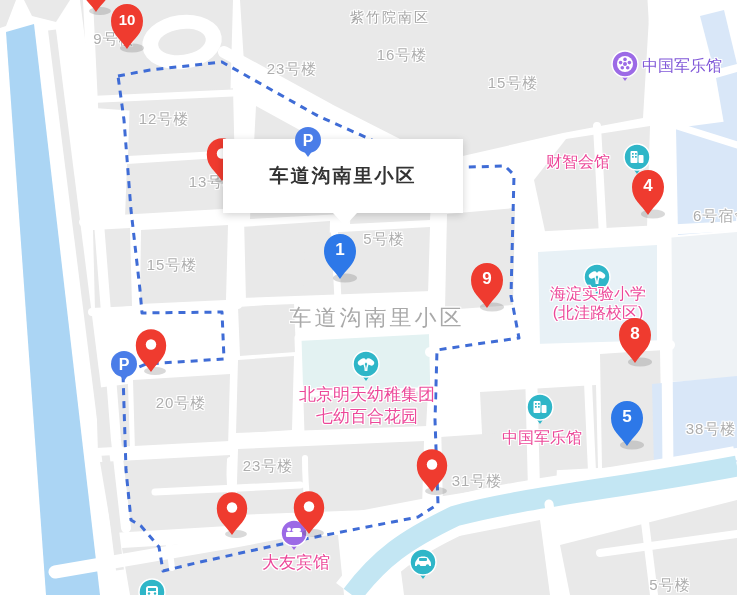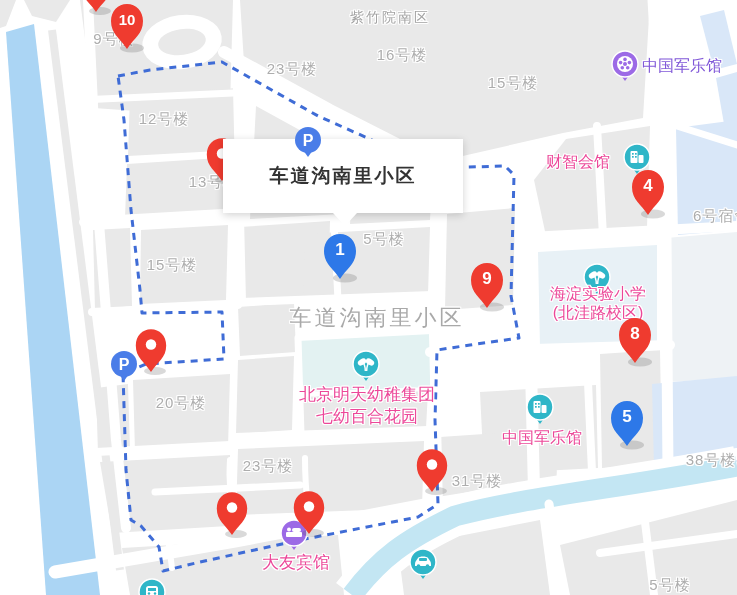--- a/index.html
+++ b/index.html
@@ -134,21 +134,21 @@
   <div class="al" style="left:513px;top:83px">15号楼</div>
   <div class="al" style="left:114px;top:39px">9号楼</div>
   <div class="al" style="left:164px;top:119px">12号楼</div>
   <div class="al" style="left:214px;top:182px">13号楼</div>
   <div class="al" style="left:172px;top:265px">15号楼</div>
   <div class="al" style="left:384px;top:239px">5号楼</div>
   <div class="al huge" style="left:377px;top:318px">车道沟南里小区</div>
   <div class="al" style="left:181px;top:403px">20号楼</div>
   <div class="al" style="left:268px;top:466px">23号楼</div>
   <div class="al" style="left:477px;top:481px">31号楼</div>
-  <div class="al" style="left:711px;top:460px">38号楼</div>
+  <div class="al" style="left:711px;top:429px">38号楼</div>
   <div class="al anchorleft" style="left:693px;top:216px">6号宿舍</div>
   <div class="al" style="left:670px;top:585px">5号楼</div>
 
   <svg class="poicon" style="left:611px;top:50px" width="28" height="34" viewBox="-14 -14 28 34">
     <path d="M-5,10 L0,17 L5,10 Z" fill="#9c6ae6"></path>
       <circle r="13" fill="#9c6ae6" stroke="#fff" stroke-width="1.5"></circle>
     <circle r="8" fill="#fff"></circle>
       <g fill="#9c6ae6">
         <circle r="2"></circle>
         <circle cy="-4.6" r="1.8"></circle>

